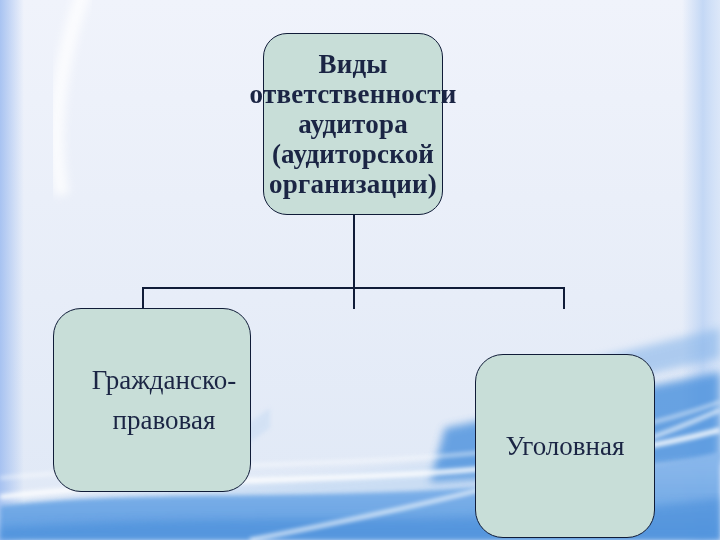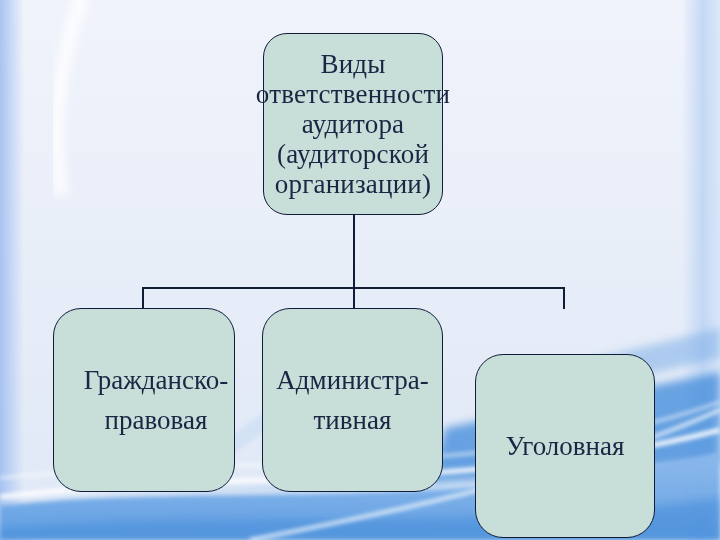--- a/index.html
+++ b/index.html
@@ -35,35 +35,35 @@
     align-items: center;
     justify-content: center;
     box-sizing: border-box;
     overflow: visible;
   }
   .node-root {
     left: 263px; top: 33px; width: 180px; height: 182px;
     border-radius: 24px;
   }
   .node-child { top: 308px; height: 184px; border-radius: 28px; }
-  .node-c1 { left: 53px;  width: 182px; padding-left: 24px; }
+  .node-c1 { left: 53px;  width: 198px; padding-left: 24px; }
   .node-c2 { left: 262px; width: 181px; }
   .node-c3 { left: 475px; width: 180px; margin-top: 46px; }
   .node-label {
     display: block;
     width: max-content;
     max-width: none;
     text-align: center;
     white-space: pre-line;
     color: #1b2544;
     flex-shrink: 0;
   }
   .node-root .node-label {
     font-size: 27px;
-    font-weight: normal;
+    font-weight: bold;
     line-height: 30px;
     letter-spacing: 0.2px;
   }
   .node-child .node-label {
     font-size: 27px;
     font-weight: normal;
     line-height: 40px;
   }
 </style>
 </head>
@@ -130,22 +130,18 @@
 аудитора
 (аудиторской
 организации)</span>
   </div>
 
   <div class="node node-child node-c1">
     <span class="node-label">Гражданско-
 правовая</span>
   </div>
 
-  <div class="node node-child node-c2">
-    <span class="node-label">Администра-
-тивная</span>
-  </div>
 
   <div class="node node-child node-c3">
     <span class="node-label">Уголовная</span>
   </div>
 
 </div>
 
 </body></html>

